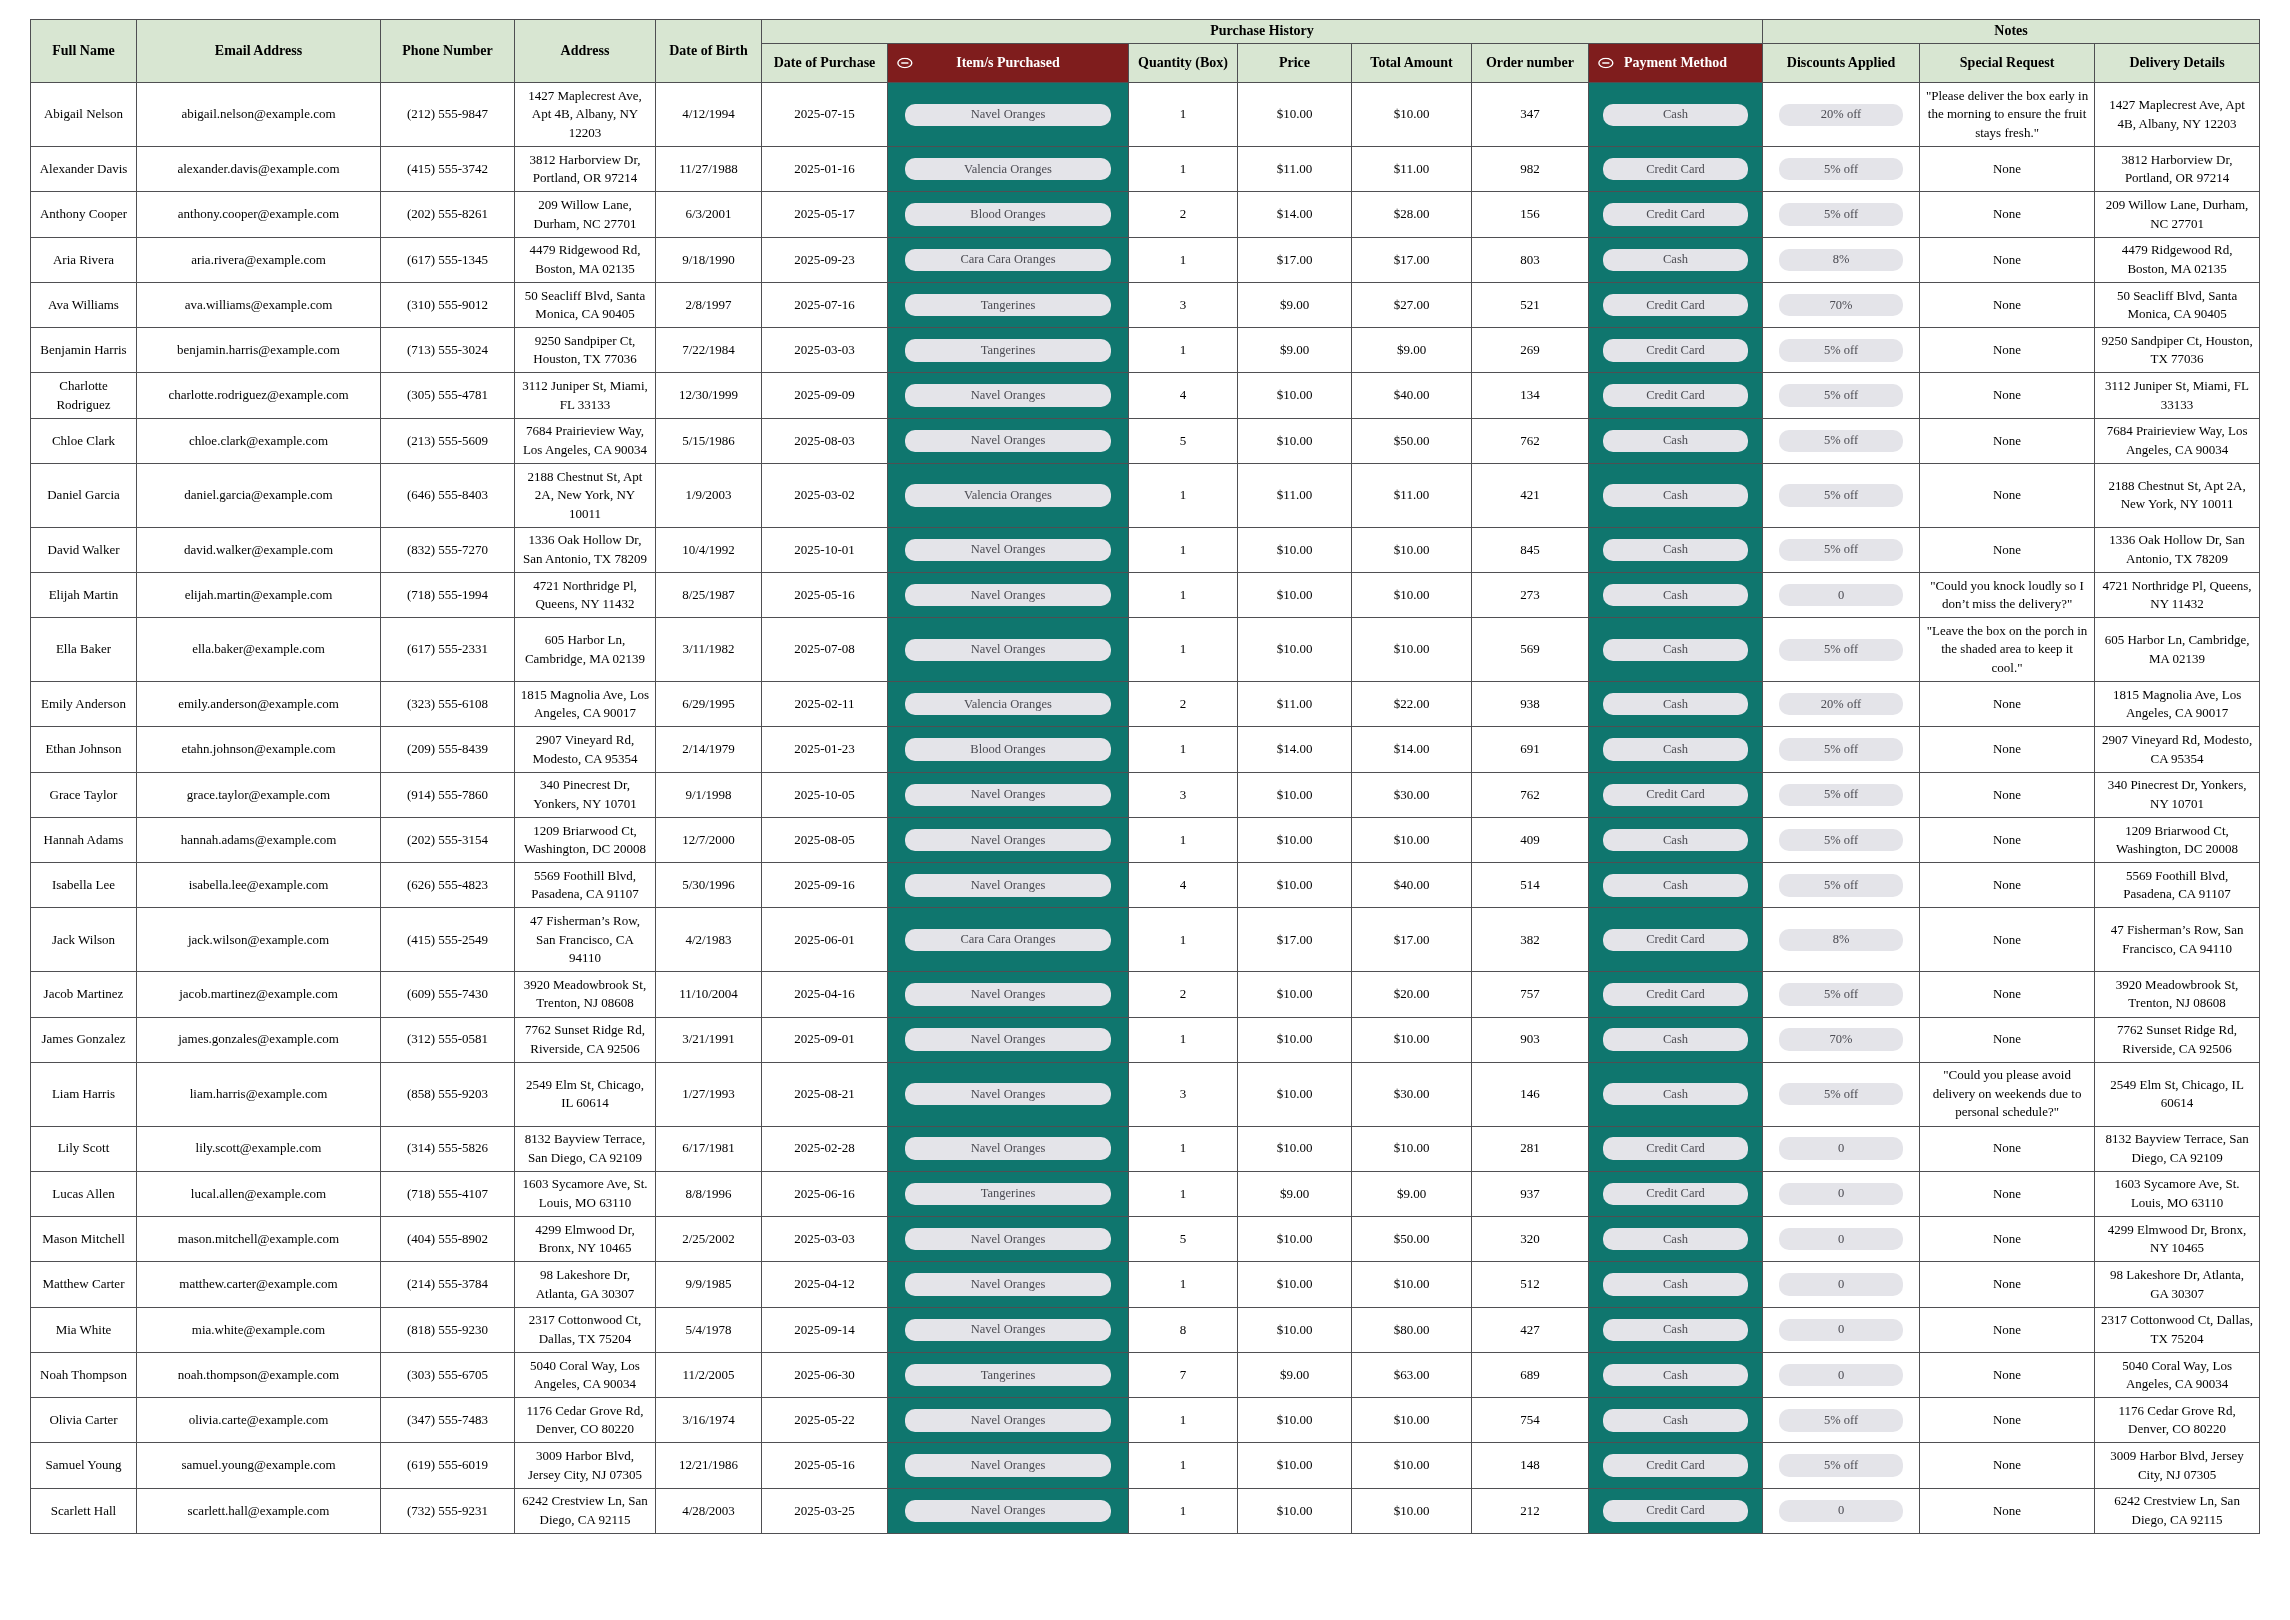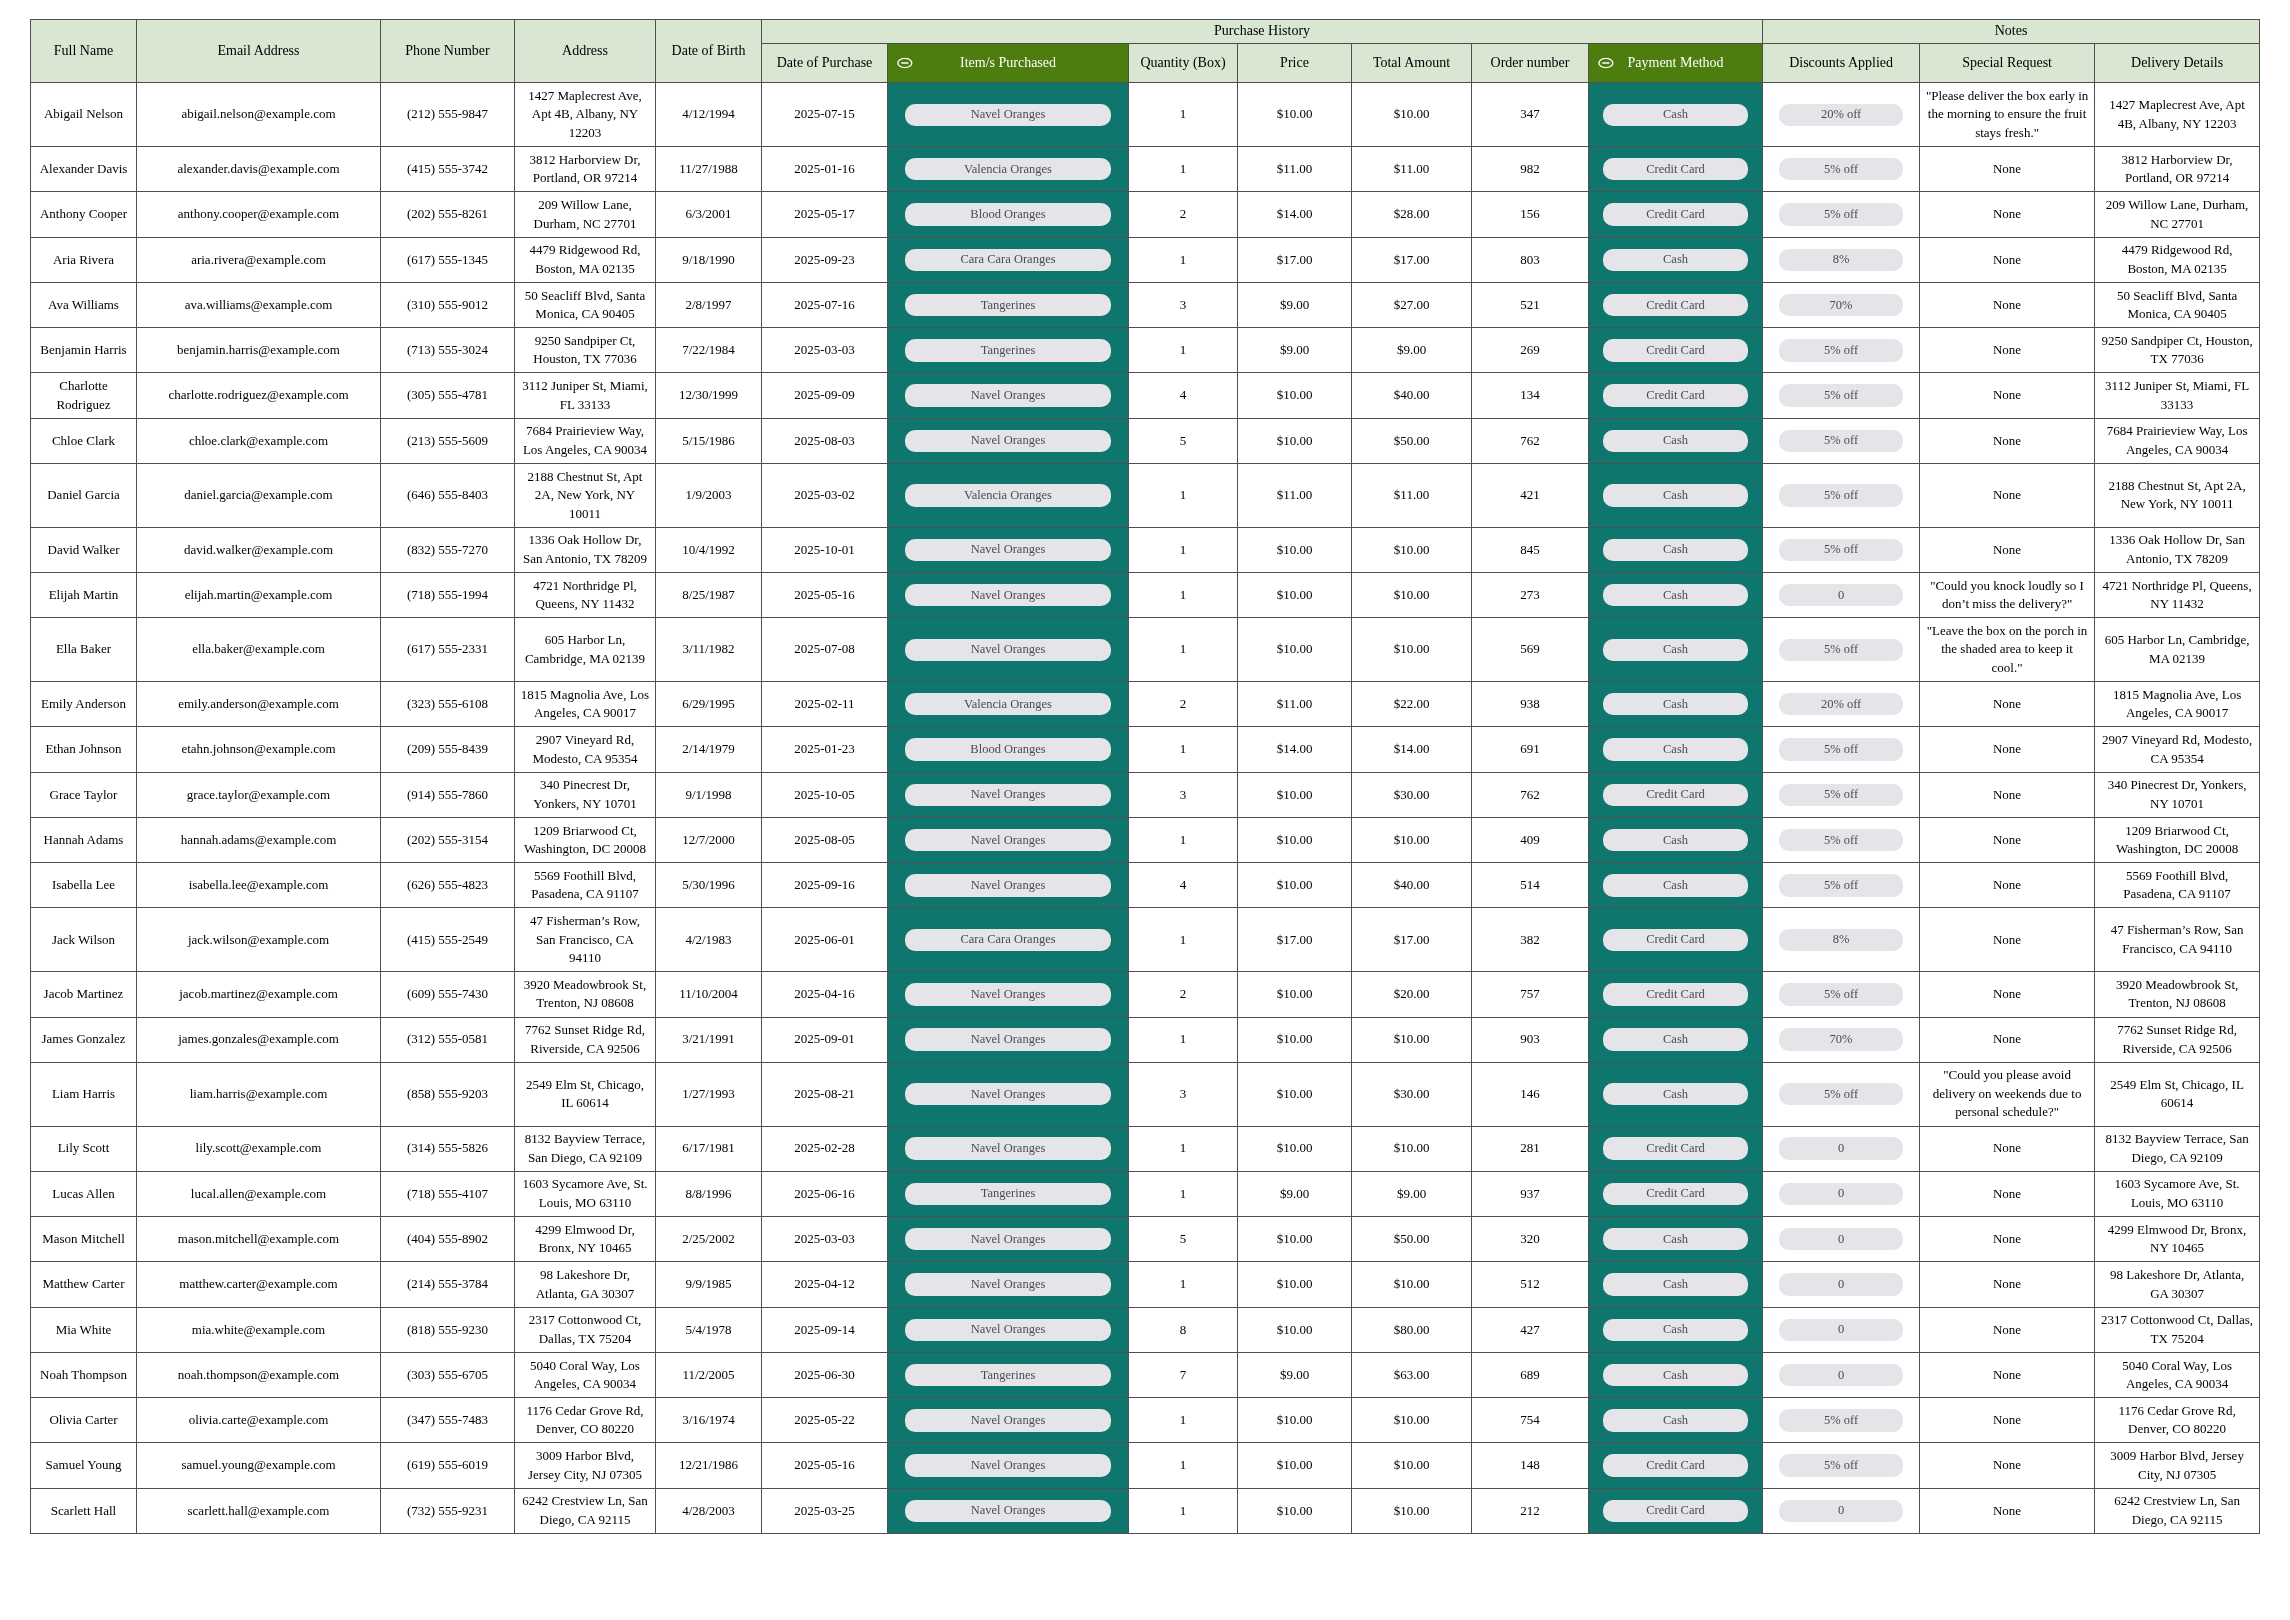--- a/index.html
+++ b/index.html
@@ -36,32 +36,32 @@
     padding: 3.7px 5.5px;
     text-align: center;
     vertical-align: middle;
     font-size: 13px;
     line-height: 1.42;
     overflow: hidden;
     word-wrap: break-word;
   }
   .data-table th {
     background: #d8e6d2;
-    font-weight: normal;
+    font-weight: bold;
     font-size: 14px;
   }
   .data-table tr.group-row th {
     height: 18.5px;
     padding: 1.8px 3.7px;
   }
   .data-table tr.col-row th {
     height: 31px;
   }
   .data-table th.dark-col {
-    background: #4d7c0f;
+    background: #7f1d1d;
     color: #ffffff;
     position: relative;
   }
   .hdr-icon {
     position: absolute;
     left: 9.2px;
     top: 50%;
     transform: translateY(-50%);
     line-height: 0;
   }

